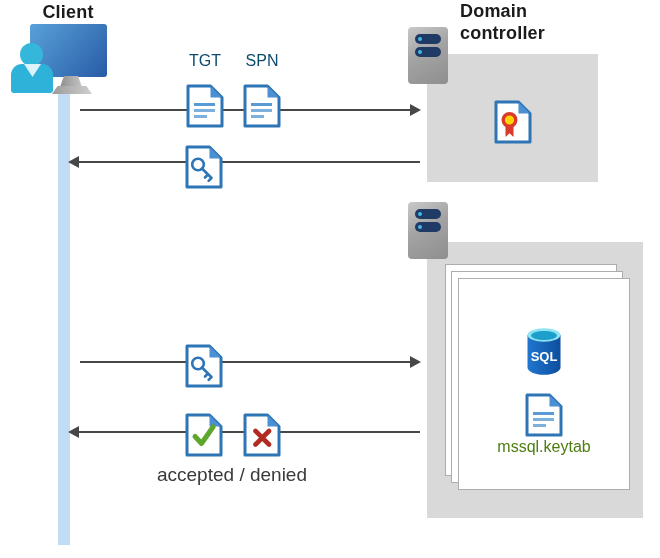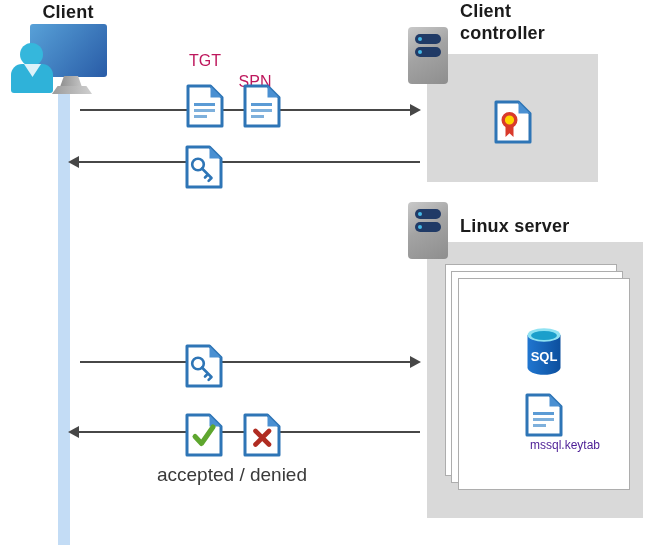--- a/index.html
+++ b/index.html
@@ -1,20 +1,20 @@
 <!DOCTYPE html>
 <html><head>
 <meta charset="utf-8">
 <style>
   html,body{margin:0;padding:0;background:#fff;}
   body{font-family:"Liberation Sans",sans-serif;}
   #canvas{position:relative;width:660px;height:558px;background:#ffffff;overflow:hidden;}
   .abs{position:absolute;}
   .title{font-weight:bold;font-size:18px;color:#1b1b1b;letter-spacing:0.2px;}
-  .small-label{font-size:16px;color:#be185d;}
+  .small-label{font-size:16px;color:#0c4a6e;}
   .center{text-align:center;}
 
   
   .panel{position:absolute;background:#D9D9D9;}
 
   
   .lifeline{position:absolute;left:58px;top:90px;width:12px;height:455px;background:#C3DCF5;z-index:1;}
 
   
   .h-line{position:absolute;height:2px;background:#474747;z-index:2;}
@@ -53,37 +53,36 @@
     <div class="monitor-screen"></div>
     <div class="monitor-neck"></div>
     <div class="monitor-base"></div>
     <div class="person-head"></div>
     <div class="person-body"></div>
     <div class="person-collar"></div>
   </div>
 
   <div class="lifeline"></div>
 
-  <div class="abs title" style="left:460px;top:0px;width:104px;line-height:22px;">Client controller</div>
+  <div class="abs title" style="left:460px;top:0px;width:104px;line-height:22px;">Domain controller</div>
 
   <div class="panel" style="left:427px;top:54px;width:171px;height:128px;"></div>
 
   <div class="server" style="left:408px;top:27px;">
     <div class="pill p1"></div>
     <div class="pill p2"></div>
   </div>
 
   <svg class="abs doc" style="left:493px;top:99px;" width="40" height="46" viewBox="0 0 40 46">
     <path d="M3 3 H25.5 L37 14.5 V43 H3 Z" fill="#ffffff" stroke="#2E75B6" stroke-width="3" stroke-linejoin="round"></path>
     <path d="M25.5 3 L37 14.5 H25.5 Z" fill="#4A90D2"></path>
     <path d="M12.5 25.5 V38 L16.5 34.2 L20.5 38 V25.5 Z" fill="#D93A2B"></path>
     <circle cx="16.5" cy="21" r="6.3" fill="#FFD400" stroke="#D93A2B" stroke-width="3.4"></circle>
   </svg>
 
-  <div class="abs title" style="left:460px;top:216px;white-space:nowrap;">Linux server</div>
 
   <div class="panel" style="left:427px;top:242px;width:216px;height:276px;"></div>
 
   <div class="server" style="left:408px;top:202px;">
     <div class="pill p1"></div>
     <div class="pill p2"></div>
   </div>
 
   <div class="card" style="left:445px;top:264px;"></div>
   <div class="card" style="left:451px;top:271px;"></div>
@@ -104,24 +103,24 @@
   </svg>
 
   <svg class="abs doc" style="left:524px;top:392px;" width="40" height="46" viewBox="0 0 40 46">
     <path d="M3 3 H25.5 L37 14.5 V43 H3 Z" fill="#ffffff" stroke="#2E75B6" stroke-width="3" stroke-linejoin="round"></path>
     <path d="M25.5 3 L37 14.5 H25.5 Z" fill="#4A90D2"></path>
     <rect x="9" y="20" width="21" height="3" fill="#5B9BD5"></rect>
     <rect x="9" y="26" width="21" height="3" fill="#7EB0DC"></rect>
     <rect x="9" y="32" width="13" height="3" fill="#7EB0DC"></rect>
   </svg>
 
-  <div class="abs center" style="left:458px;top:438px;width:172px;font-size:12px;color:#4c1d95;padding-left:21px;">mssql.keytab</div>
+  <div class="abs center" style="left:458px;top:438px;width:172px;font-size:16px;color:#4d7c0f;">mssql.keytab</div>
 
   <div class="abs small-label center" style="left:180px;top:52px;width:50px;">TGT</div>
-  <div class="abs small-label center" style="left:230px;top:52px;width:50px;margin-top:21px;">SPN</div>
+  <div class="abs small-label center" style="left:237px;top:52px;width:50px;">SPN</div>
 
   <div class="h-line" style="left:80px;top:109px;width:330px;"></div>
   <div class="arrow-right" style="left:410px;top:104px;"></div>
 
   <svg class="abs doc" style="left:185px;top:83px;" width="40" height="46" viewBox="0 0 40 46">
     <path d="M3 3 H25.5 L37 14.5 V43 H3 Z" fill="#ffffff" stroke="#2E75B6" stroke-width="3" stroke-linejoin="round"></path>
     <path d="M25.5 3 L37 14.5 H25.5 Z" fill="#4A90D2"></path>
     <rect x="9" y="20" width="21" height="3" fill="#5B9BD5"></rect>
     <rect x="9" y="26" width="21" height="3" fill="#7EB0DC"></rect>
     <rect x="9" y="32" width="13" height="3" fill="#7EB0DC"></rect>

